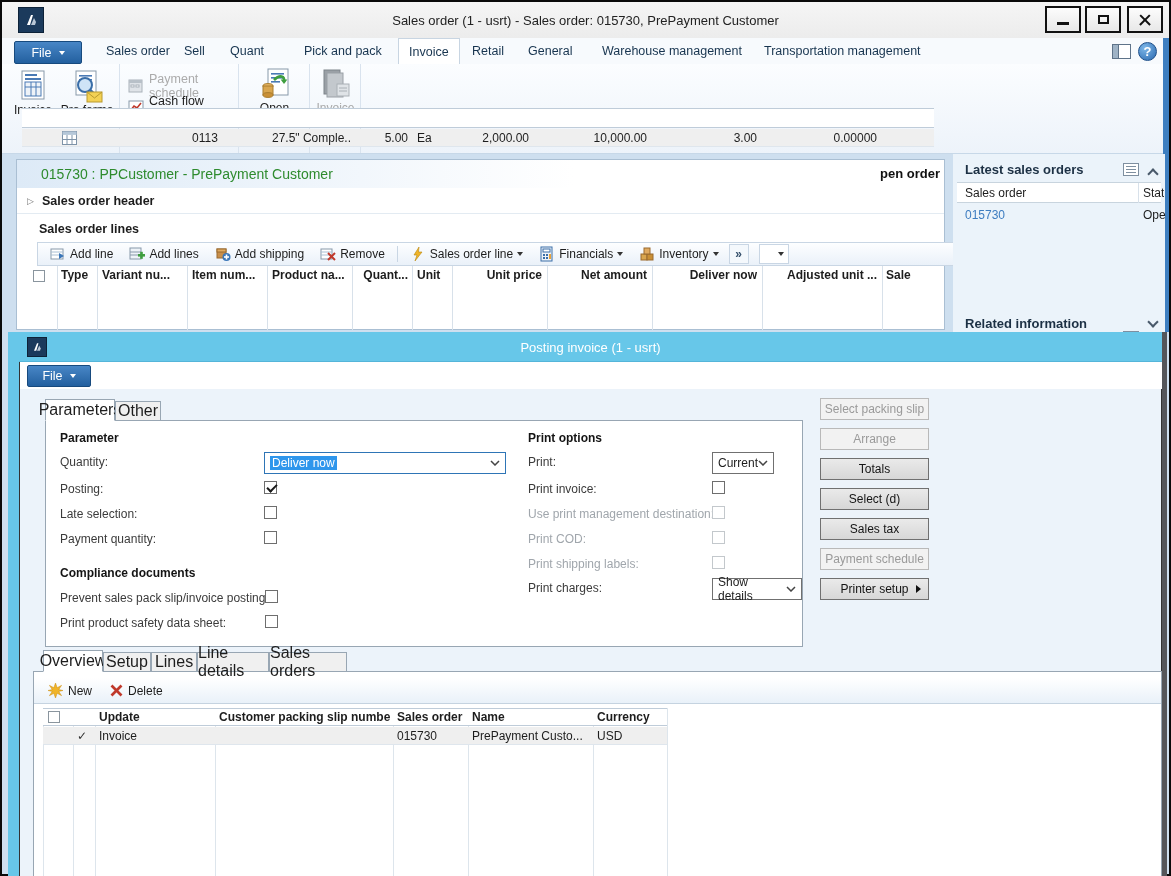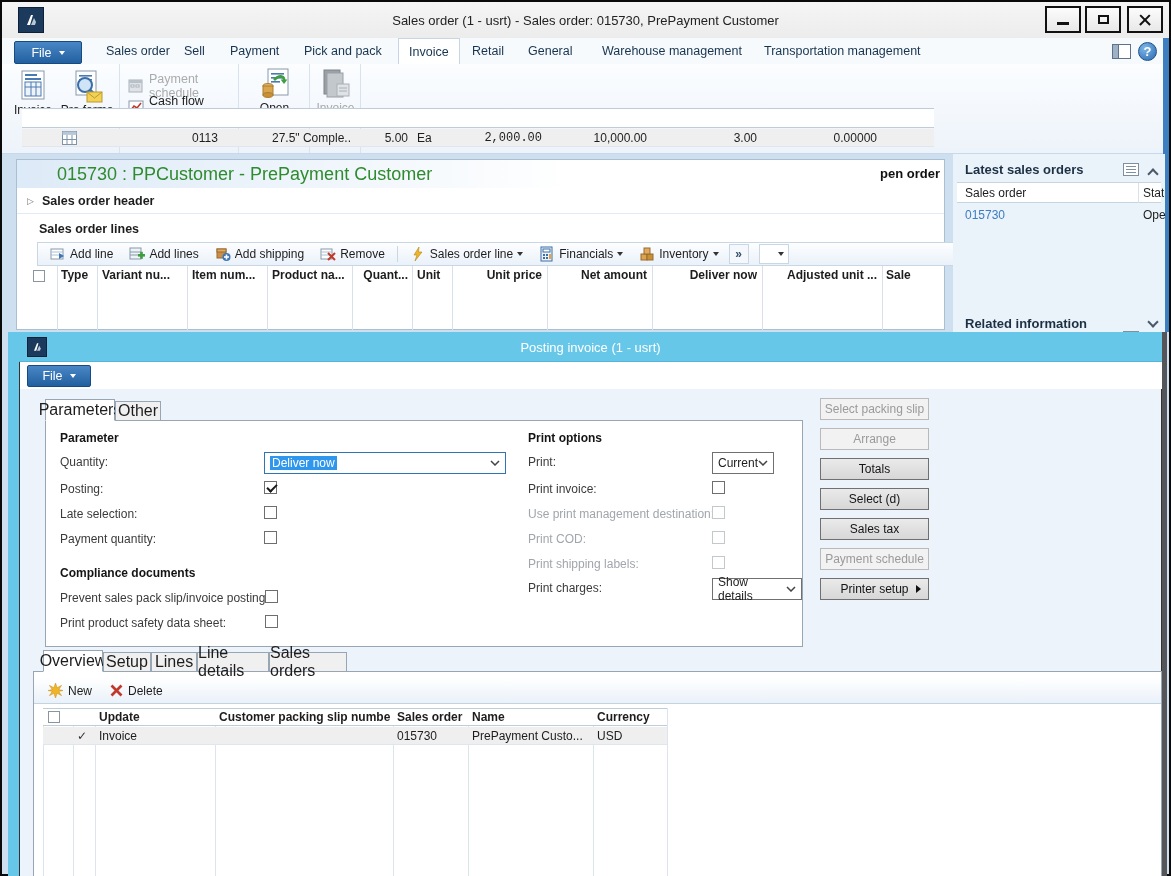--- a/index.html
+++ b/index.html
@@ -38,21 +38,21 @@
   .rgroup { position:absolute; top:0; height:89px; border-right:1px solid #d9e3ee; }
   .rgroup-label { position:absolute; bottom:3px; left:0; width:100%; text-align:center; color:#5e7389; font-size:12px; }
   .bigbtn { position:absolute; display:flex; flex-direction:column; align-items:center; text-align:center; color:#1d1d1d; line-height:13px; font-size:12px; }
   .bigbtn.disabled { color:#a9a9a9; }
   .smallbtn { position:absolute; display:flex; align-items:center; gap:5px; font-size:12.5px; color:#1d1d1d; }
   .smallbtn.disabled { color:#ababab; }
 
   
   #main-pane { left:14px; top:157px; width:929px; height:171px; background:#fff; border:1px solid #aabfd3; }
   #record-header { left:0; top:0; width:927px; height:28px; background:linear-gradient(90deg,#ddeaf7,#ffffff 60%); display:flex; align-items:center; }
-  #record-title { margin-left:40px; color:#2e8b2e; font-size:18px; }
+  #record-title { margin-left:24px; color:#2e8b2e; font-size:14px; }
   #record-status { position:absolute; right:4px; top:6px; font-size:13px; font-weight:bold; color:#111; }
   #hdr-row { left:0; top:28px; width:927px; height:26px; border-bottom:1px solid #e3ebf2; display:flex; align-items:center; }
   #hdr-expander { margin-left:10px; color:#777; font-size:9px; }
   #hdr-label { margin-left:8px; font-weight:bold; font-size:12.5px; }
   #lines-label { left:22px; top:62px; font-weight:bold; font-size:12.5px; }
   #lines-toolbar { left:20px; top:82px; width:1013px; height:24px; background:linear-gradient(#fdfeff,#eaf1f9); border:1px solid #c9d6e4; display:flex; align-items:center; gap:4px; padding:0 6px; }
   .titem { display:flex; align-items:center; gap:4px; padding:0 6px; white-space:nowrap; color:#1d1d1d; }
   .tsep { width:1px; height:16px; background:#c9d6e4; margin:0 2px; }
   .ticon { width:16px; height:16px; flex:0 0 auto; }
   #tb-overflow { width:20px; height:20px; border:1px solid #c9d6e4; background:#f4f8fc; display:flex; align-items:center; justify-content:center; color:#35506b; font-weight:bold; }
@@ -147,21 +147,21 @@
     <span>File</span>
     <span class="menu-arrow white"></span>
   </div>
   <div class="abs rtab" style="left:94px;">
       <span>Sales order</span>
     </div>
   <div class="abs rtab" style="left:172px;">
       <span>Sell</span>
     </div>
   <div class="abs rtab" style="left:218px;">
-      <span>Payment</span>
+      <span>Quant</span>
     </div>
   <div class="abs rtab" style="left:292px;">
       <span>Pick and pack</span>
     </div>
   <div class="abs rtab active" style="left:396px;">
       <span>Invoice</span>
     </div>
   <div class="abs rtab" style="left:460px;">
       <span>Retail</span>
     </div>
@@ -368,21 +368,21 @@
       <rect x="0.5" y="0.5" width="14" height="13" fill="#fff" stroke="#7e93a8"></rect>
       <rect x="0.5" y="0.5" width="14" height="3.4" fill="#b5c7d8"></rect>
       <line x1="5" y1="4" x2="5" y2="13" stroke="#7e93a8"></line>
       <line x1="10" y1="4" x2="10" y2="13" stroke="#7e93a8"></line>
       <line x1="0.5" y1="8.5" x2="14.5" y2="8.5" stroke="#7e93a8"></line>
     </svg>
   <div class="gridcell" style="left:190px;top:129px;width:72px;">0113</div>
   <div class="gridcell" style="left:270px;top:129px;width:78px;">27.5" Comple...</div>
   <div class="gridcell num" style="left:352px;top:129px;width:54px;">5.00</div>
   <div class="gridcell" style="left:415px;top:129px;width:32px;">Ea</div>
-  <div class="gridcell num" style="left:455px;top:129px;width:85px;font-family:Liberation Mono, monospace;">2,000.00</div>
+  <div class="gridcell num" style="left:442px;top:129px;width:85px;">2,000.00</div>
   <div class="gridcell num" style="left:550px;top:129px;width:95px;">10,000.00</div>
   <div class="gridcell num" style="left:655px;top:129px;width:100px;">3.00</div>
   <div class="gridcell num" style="left:765px;top:129px;width:110px;">0.00000</div>
 
   <div class="vline" style="left:55px;top:264px;height:64px;"></div>
   <div class="vline" style="left:95px;top:264px;height:64px;"></div>
   <div class="vline" style="left:185px;top:264px;height:64px;"></div>
   <div class="vline" style="left:265px;top:264px;height:64px;"></div>
   <div class="vline" style="left:350px;top:264px;height:64px;"></div>
   <div class="vline" style="left:410px;top:264px;height:64px;"></div>

